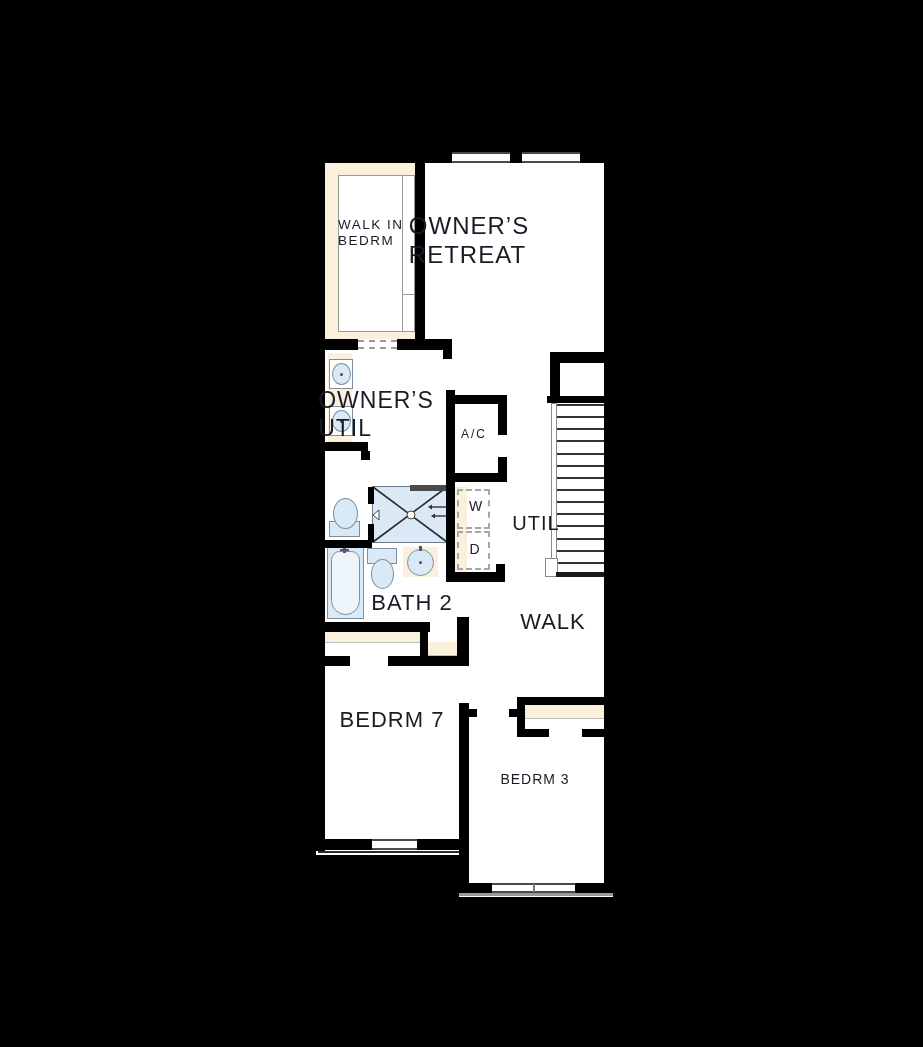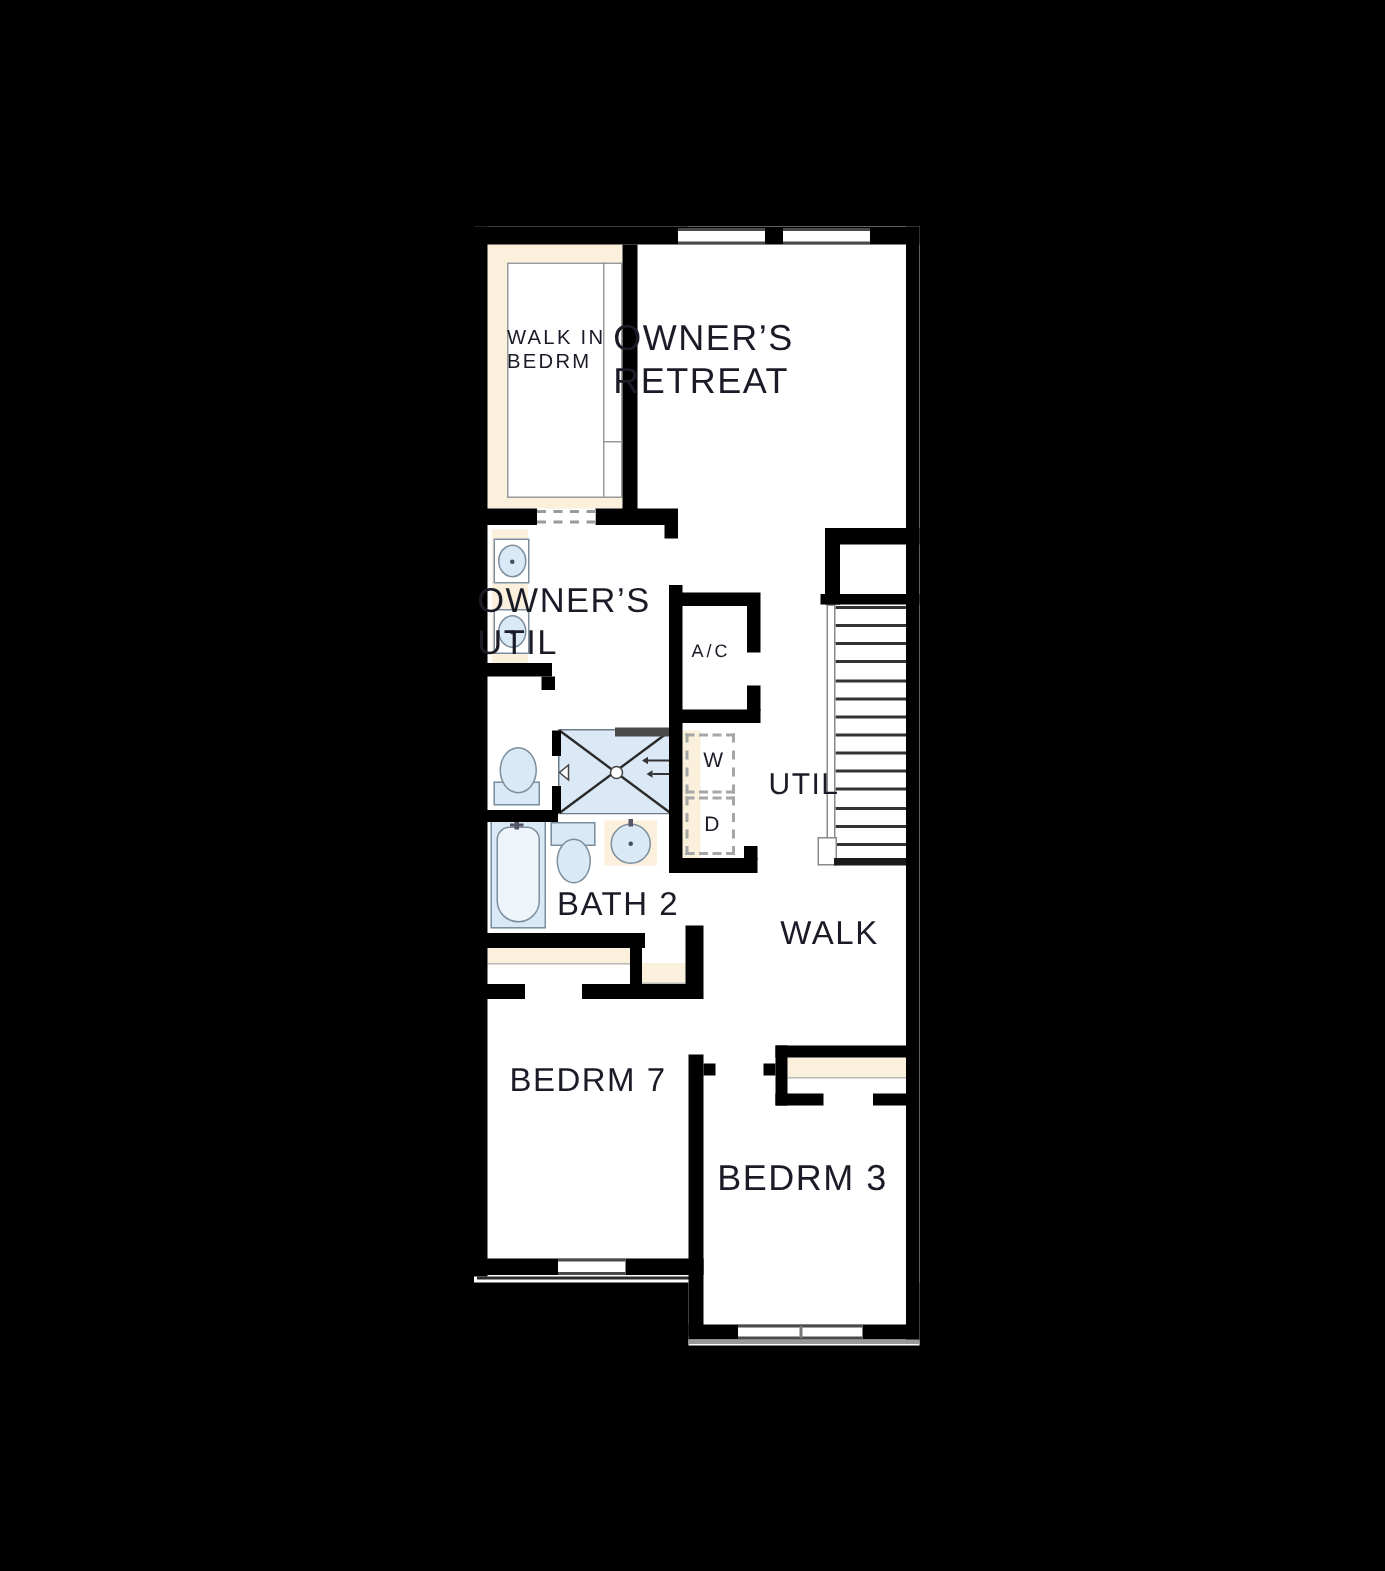--- a/index.html
+++ b/index.html
@@ -159,15 +159,15 @@
     <div>OWNER’S</div>
     <div>UTIL</div>
   </div>
   <div class="lbl center" style="left:474px;top:427px;font-size:12px;letter-spacing:2px;">A/C</div>
   <div class="lbl center" style="left:476px;top:498px;font-size:14px;">W</div>
   <div class="lbl center" style="left:475px;top:541px;font-size:14px;">D</div>
   <div class="lbl center" style="left:536px;top:511px;font-size:20px;">UTIL</div>
   <div class="lbl center" style="left:412px;top:590px;font-size:22px;">BATH 2</div>
   <div class="lbl center" style="left:553px;top:609px;font-size:22px;">WALK</div>
   <div class="lbl center" style="left:392px;top:707px;font-size:22px;">BEDRM 7</div>
-  <div class="lbl center" style="left:535px;top:771px;font-size:24px;">BEDRM 3</div>
+  <div class="lbl center" style="left:535px;top:771px;font-size:14px;">BEDRM 3</div>
 
 </div>
 
 </body></html>

